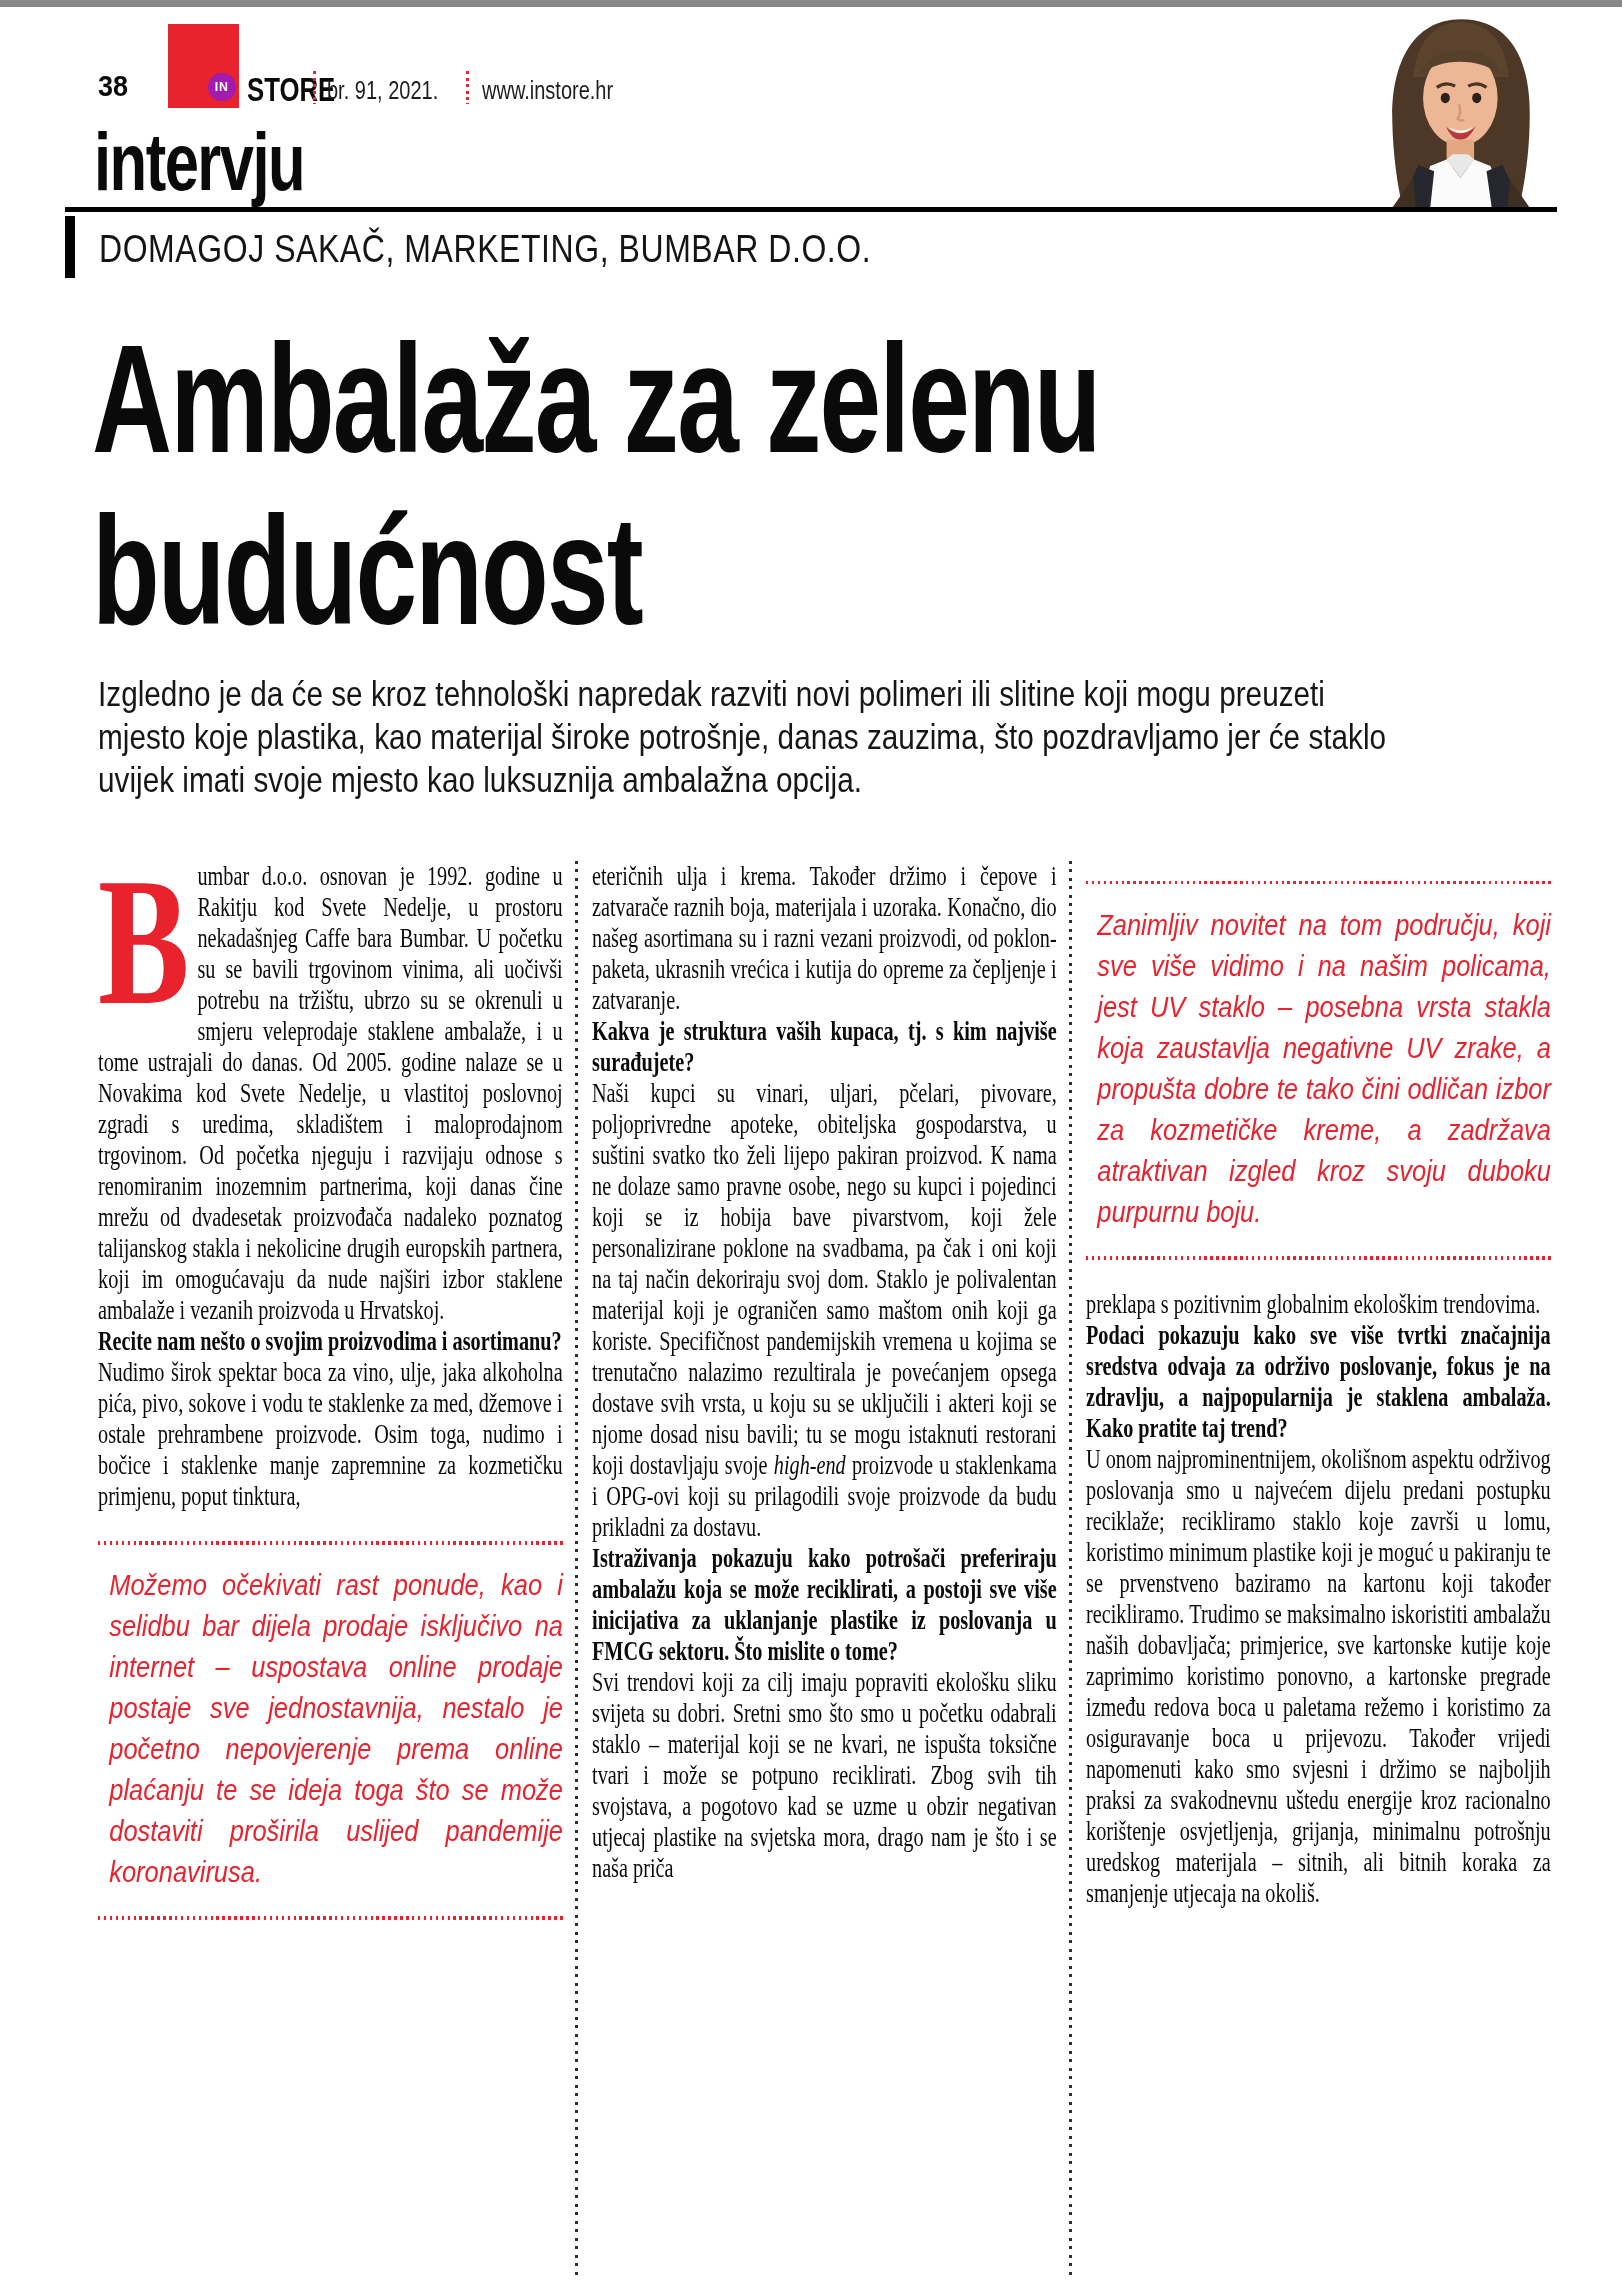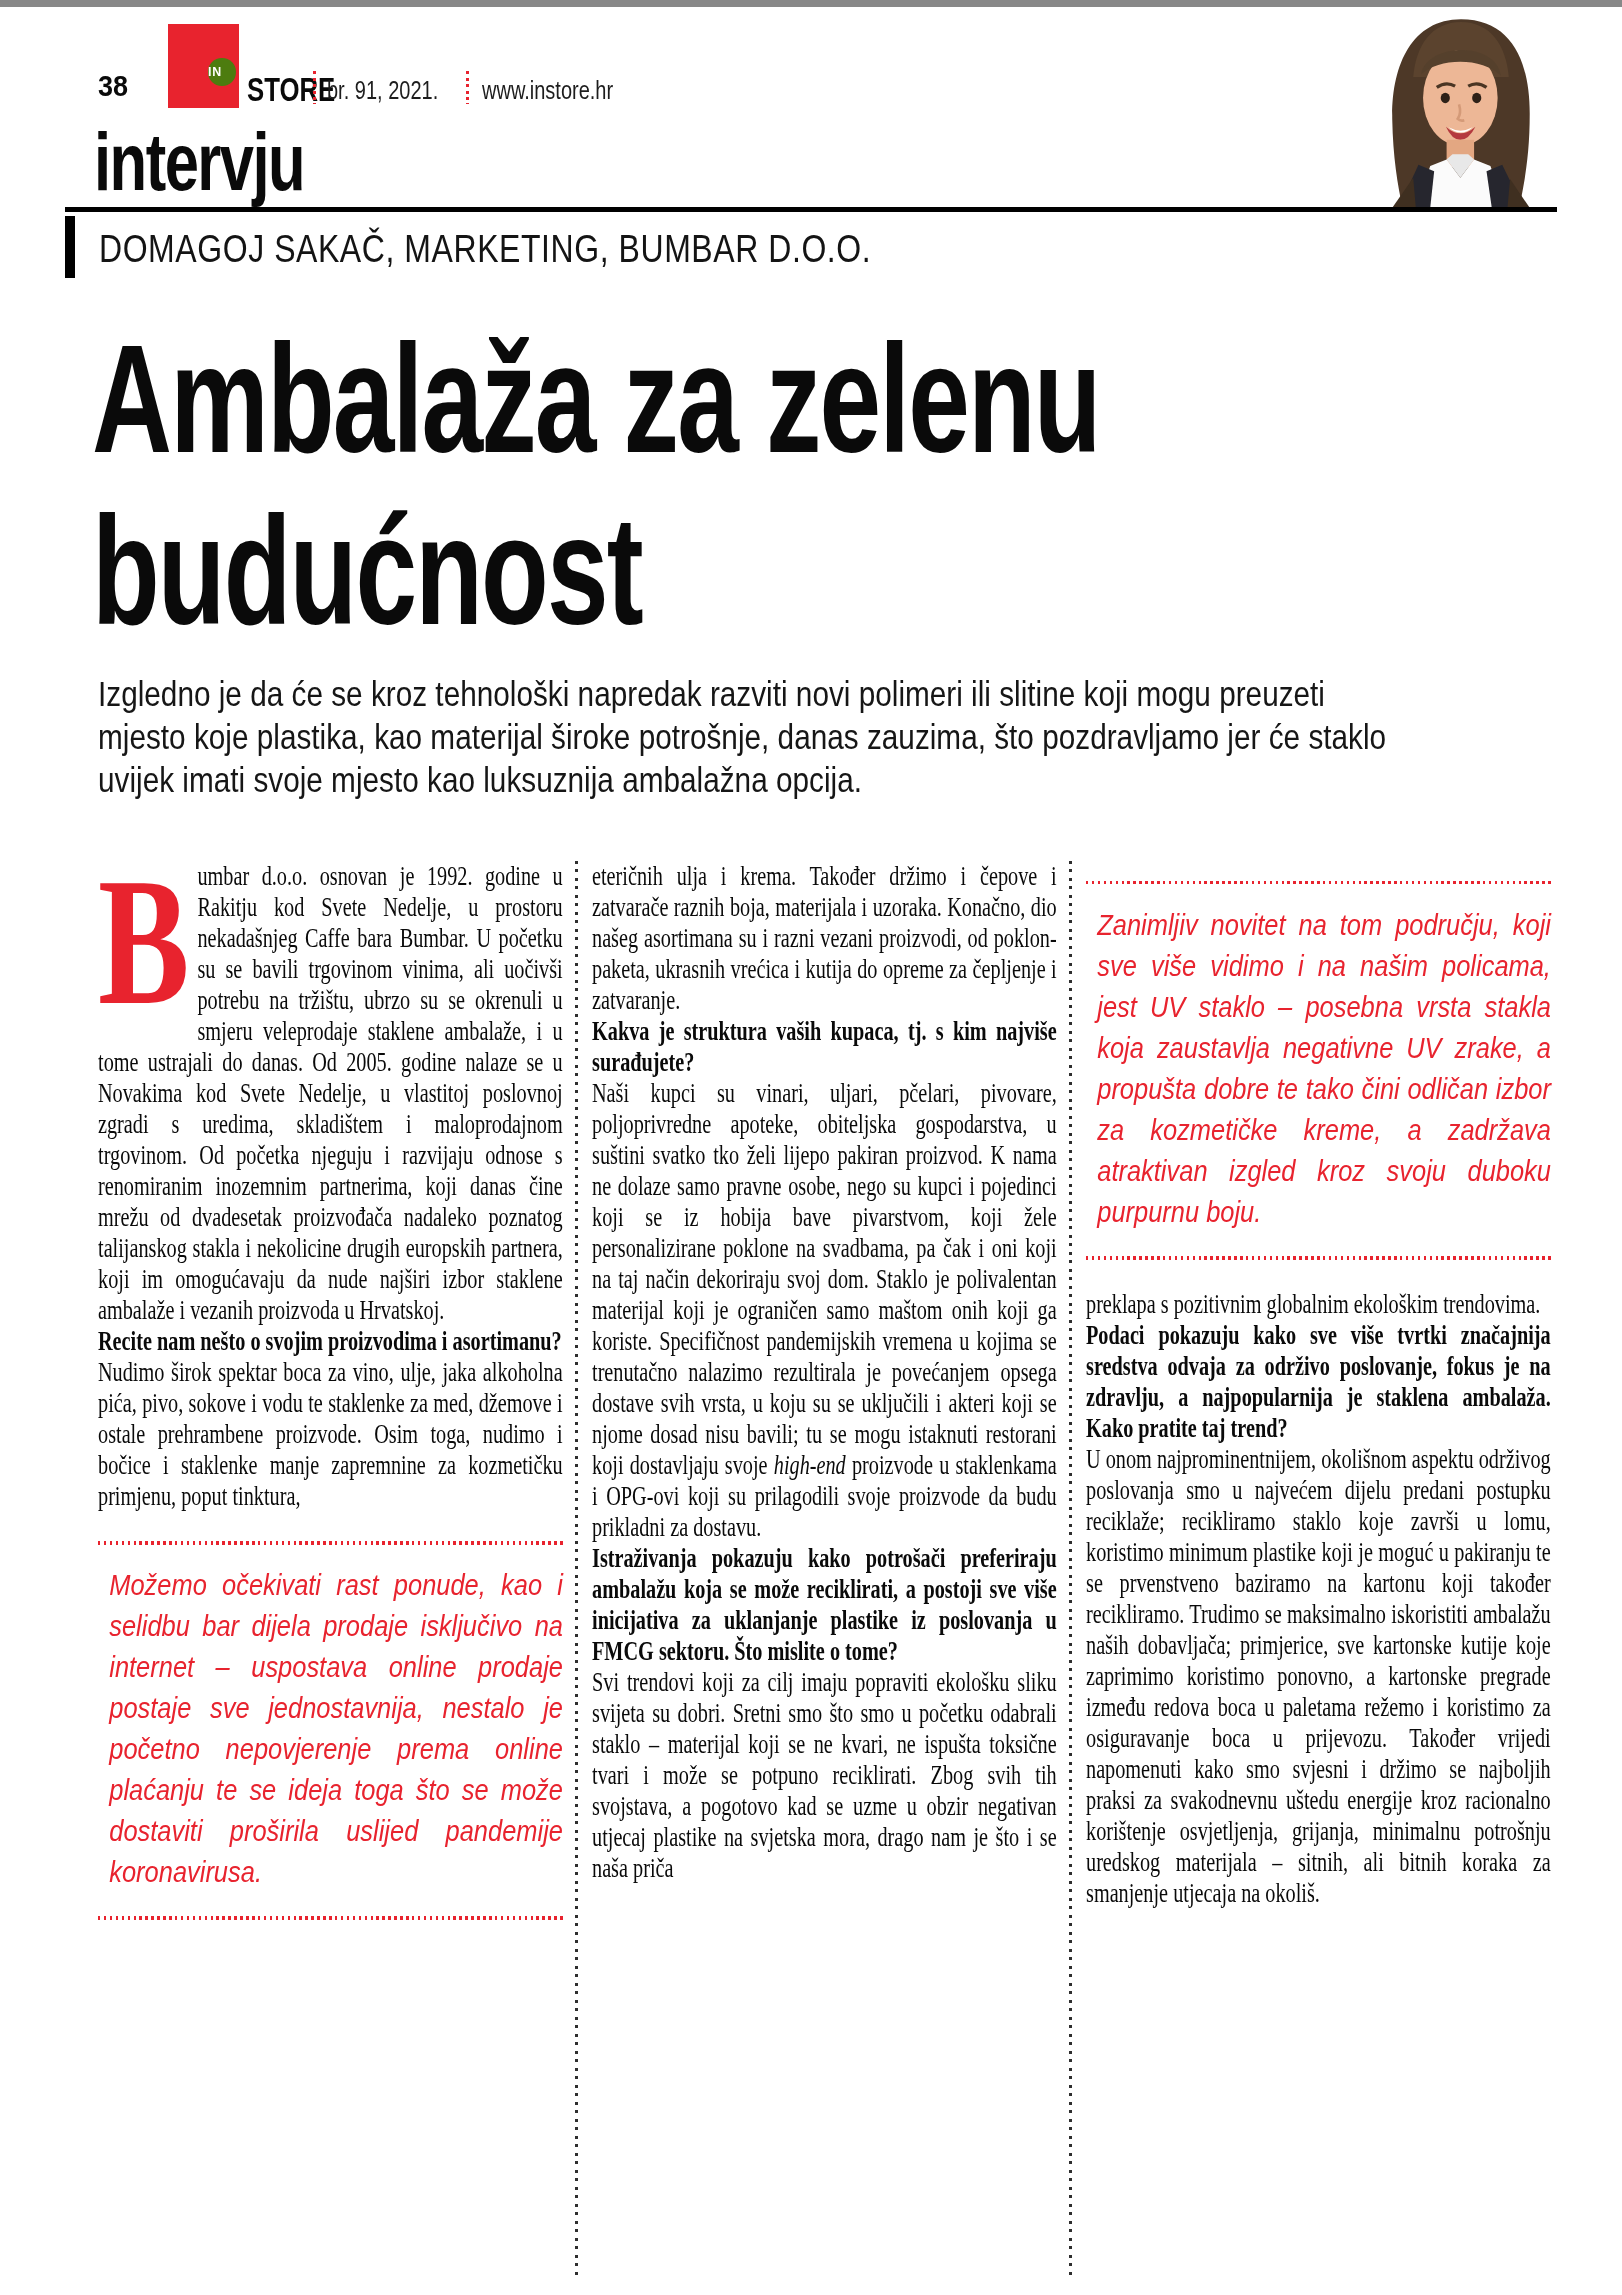--- a/index.html
+++ b/index.html
@@ -10,22 +10,22 @@
     font-family:"Liberation Serif", serif;
   }
   
   .page-num {
     position:absolute; left:98px; top:64px;
     font:700 30px/1 "Liberation Sans", sans-serif;
     transform:scaleX(0.9); transform-origin:0 0;
   }
   .logo-box { position:absolute; left:168px; top:17px; width:71px; height:84px; background:#e8232e; }
   .logo-circle {
-    position:absolute; left:208px; top:51px; width:27.5px; height:27.5px; border-radius:50%;
-    background:#4d7c0f; color:#fff; display:flex; align-items:center; 
+    position:absolute; left:208px; top:66px; width:27.5px; height:27.5px; border-radius:50%;
+    background:#a21caf; color:#fff; display:flex; align-items:center; justify-content:center;
     font:700 12.4px/1 "Liberation Sans", sans-serif; letter-spacing:0.7px;
   }
   .logo-store {
     position:absolute; left:247px; top:66px;
     font:700 33px/1 "Liberation Sans", sans-serif;
     transform:scaleX(0.78); transform-origin:0 0; letter-spacing:0;
   }
   .hsep { position:absolute; top:64px; width:3.3px; height:33px;
     background:repeating-linear-gradient(180deg,#e8232e 0 3.3px, transparent 3.3px 6.5px); }
   .hsep.s1 { left:313px; } .hsep.s2 { left:466px; }

